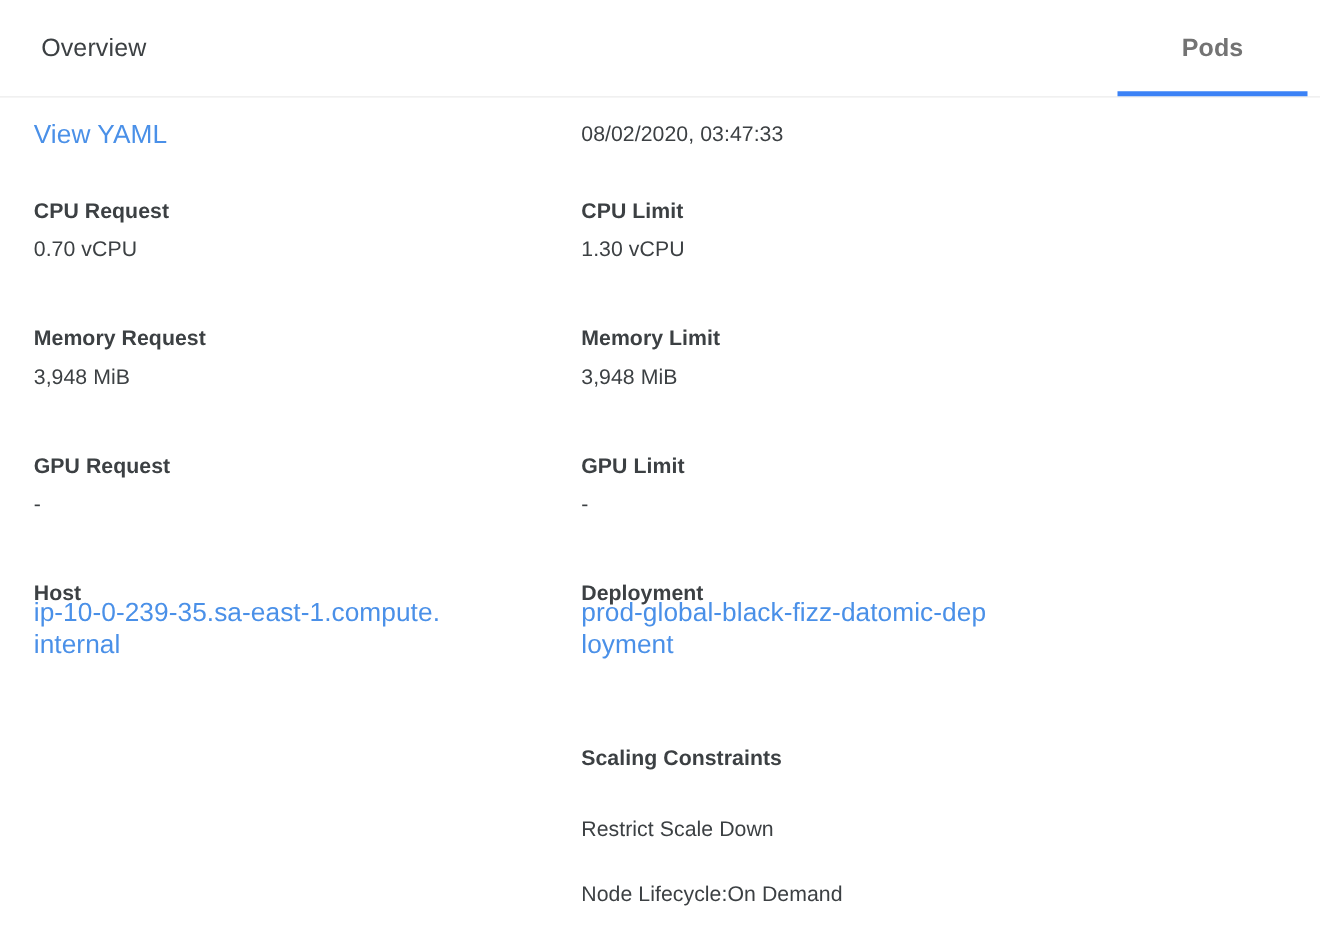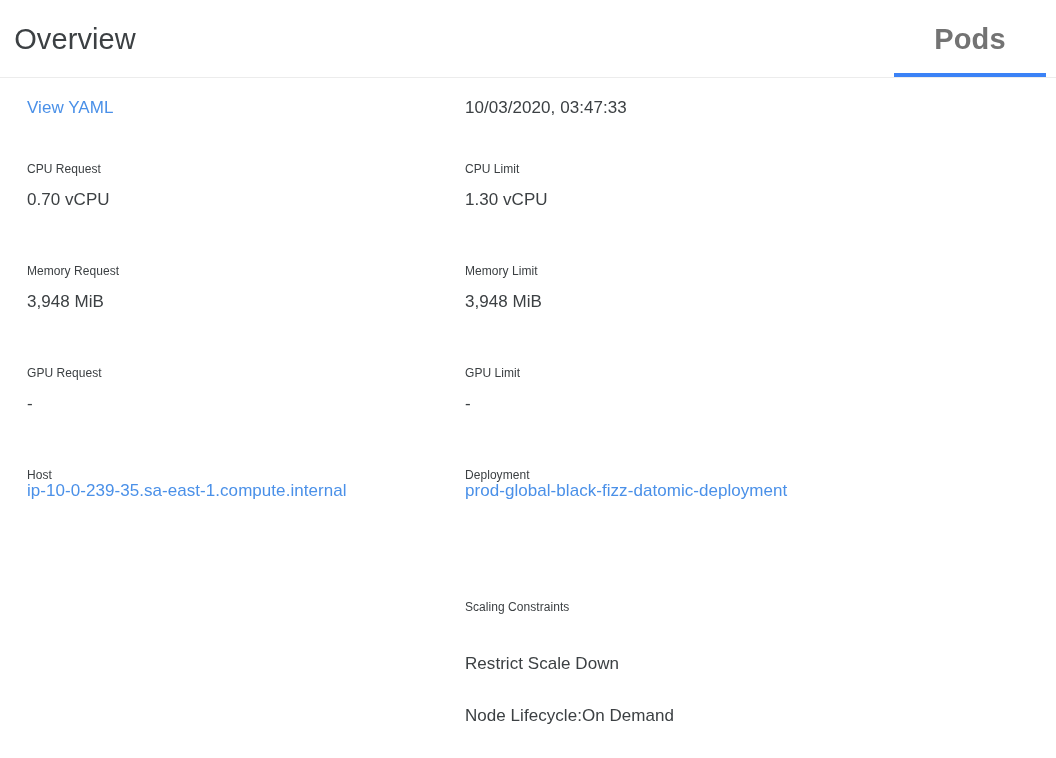--- a/index.html
+++ b/index.html
@@ -27,21 +27,21 @@
     align-items: flex-start;
   }
   .tab {
     position: relative;
     height: 78px;
     box-sizing: border-box;
     display: flex;
     align-items: center;
     justify-content: center;
     padding: 0 8px;
-    font-size: 29px;
+    font-size: 20px;
     font-weight: 400;
     color: #3c4043;
     letter-spacing: 0.1px;
     cursor: pointer;
     user-select: none;
     background: transparent;
     border: none;
     outline: none;
     font-family: inherit;
     white-space: nowrap;
@@ -71,36 +71,36 @@
   }
   .col {
     position: absolute;
     top: 0;
     width: 340px;
   }
   .col-left  { left: 27px; }
   .col-right { left: 465px; }
 
   .field-label {
-    font-size: 12px;
-    font-weight: 400;
+    font-size: 17px;
+    font-weight: 700;
     color: #3c4043;
     line-height: 22px;
     letter-spacing: 0.05px;
     white-space: nowrap;
   }
   .field-value {
     font-size: 17px;
     font-weight: 400;
     color: #3c4043;
     line-height: 25px;
     letter-spacing: 0.05px;
   }
   .link {
-    font-size: 17px;
+    font-size: 21px;
     font-weight: 400;
     color: #4a90e8;
     line-height: 25px;
     letter-spacing: 0.05px;
     text-decoration: none;
     cursor: pointer;
     display: inline-block;
     max-width: 325px;
     word-break: break-all;
     overflow-wrap: anywhere;
@@ -149,21 +149,21 @@
 
     <div class="field-label p-r3-label">GPU Request</div>
     <div class="field-value p-r3-value">-</div>
 
     <div class="field-label p-r4-label">Host</div>
     <a class="link p-r4-value" href="#">ip-10-0-239-35.sa-east-1.compute.internal</a>
   </div>
 
   <div class="col col-right">
 
-    <div class="field-value p-ts">10/03/2020, 03:47:33</div>
+    <div class="field-value p-ts">08/02/2020, 03:47:33</div>
 
     <div class="field-label p-r1-label">CPU Limit</div>
     <div class="field-value p-r1-value">1.30 vCPU</div>
 
     <div class="field-label p-r2-label">Memory Limit</div>
     <div class="field-value p-r2-value">3,948 MiB</div>
 
     <div class="field-label p-r3-label">GPU Limit</div>
     <div class="field-value p-r3-value">-</div>
 

